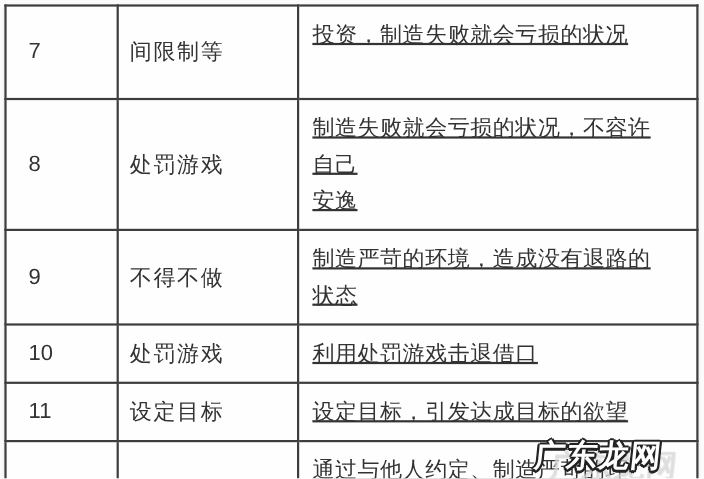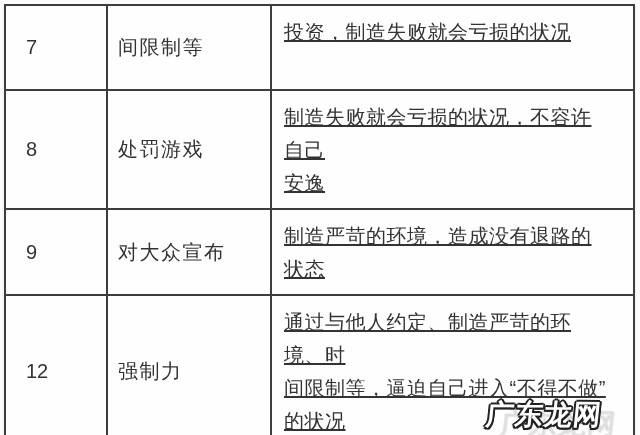--- a/index.html
+++ b/index.html
@@ -107,22 +107,32 @@
       <td class="cell-desc">投资，制造失败就会亏损的状况</td>
     </tr>
         <tr class="r1">
       <td class="cell-num">8</td>
       <td class="cell-term">处罚游戏</td>
       <td class="cell-desc">制造失败就会亏损的状况，不容许自己
 安逸</td>
     </tr>
         <tr class="r2">
       <td class="cell-num">9</td>
-      <td class="cell-term">对大众宣布</td>
+      <td class="cell-term">不得不做</td>
       <td class="cell-desc">制造严苛的环境，造成没有退路的状态</td>
+    </tr>
+        <tr class="r3">
+      <td class="cell-num">10</td>
+      <td class="cell-term">处罚游戏</td>
+      <td class="cell-desc">利用处罚游戏击退借口</td>
+    </tr>
+        <tr class="r4">
+      <td class="cell-num">11</td>
+      <td class="cell-term">设定目标</td>
+      <td class="cell-desc">设定目标，引发达成目标的欲望</td>
     </tr>
         <tr class="r5">
       <td class="cell-num">12</td>
       <td class="cell-term">强制力</td>
       <td class="cell-desc">通过与他人约定、制造严苛的环境、时
 间限制等，逼迫自己进入“不得不做”
 的状况</td>
     </tr>
       </tbody>
   </table>

